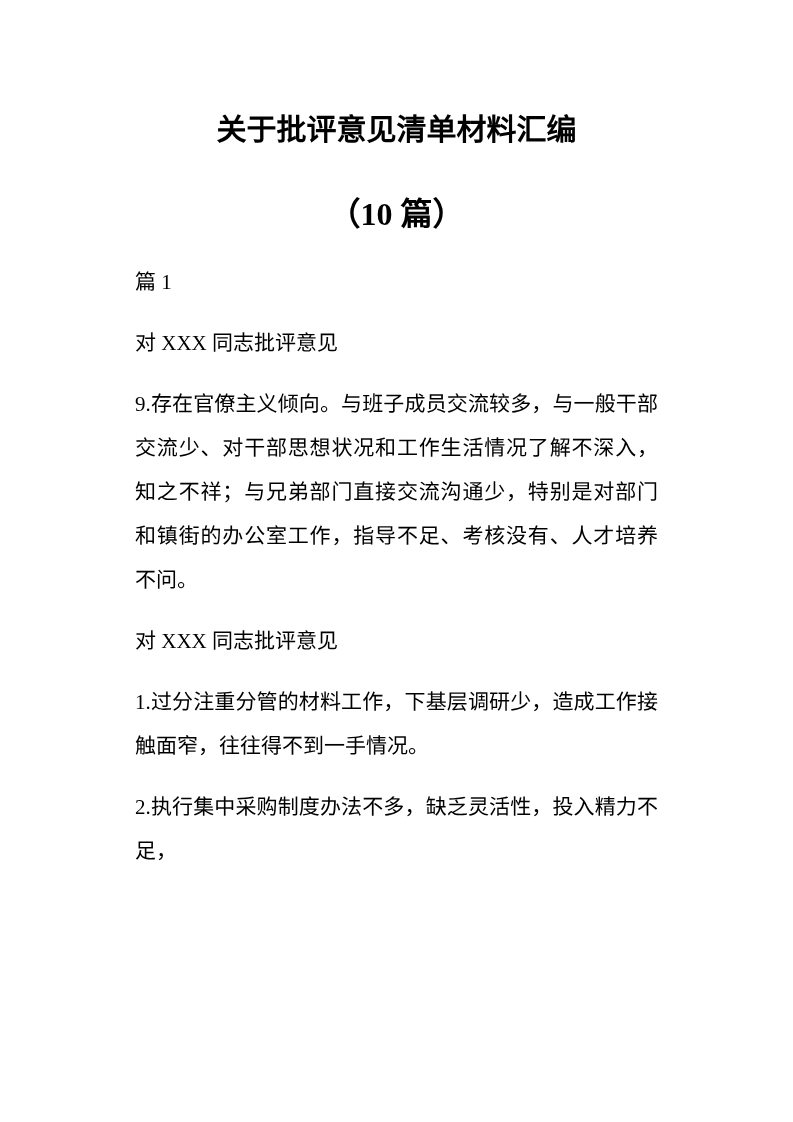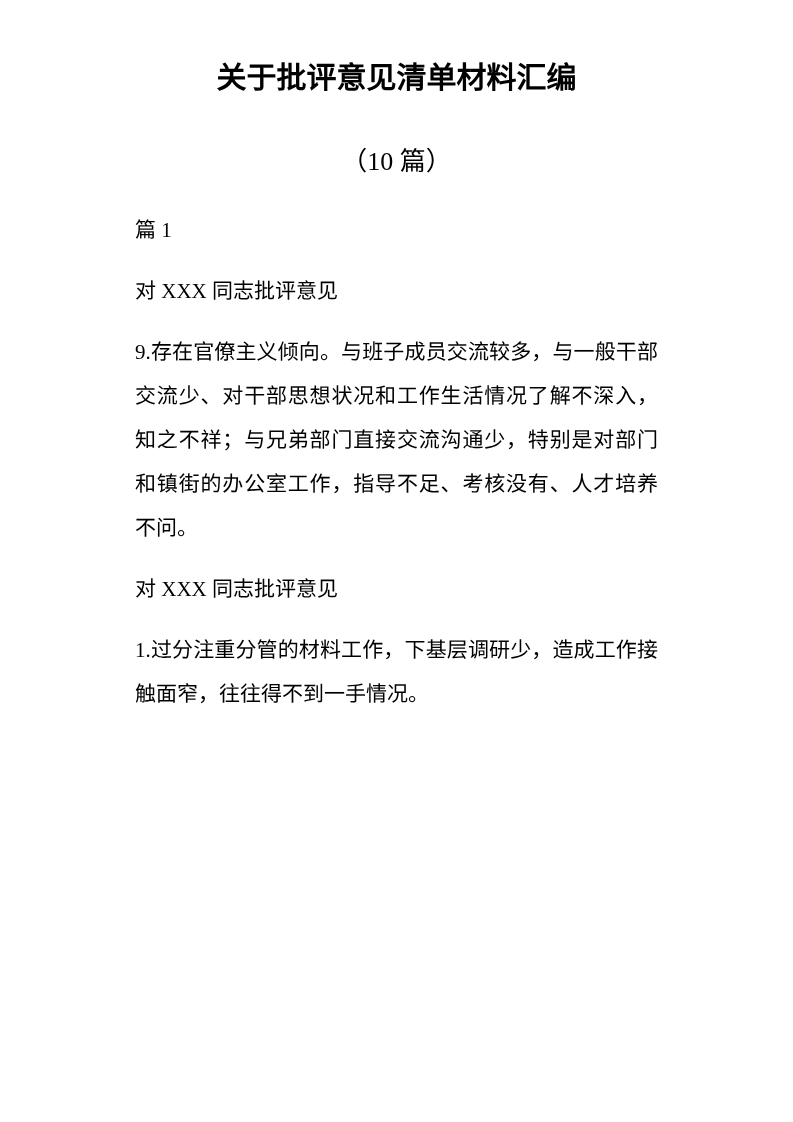--- a/index.html
+++ b/index.html
@@ -7,37 +7,37 @@
     padding: 0;
     background: #ffffff;
   }
   .page {
     position: relative;
     width: 793px;
     height: 1122px;
     margin: 0 auto;
     background: #ffffff;
     box-sizing: border-box;
-    padding: 54px 118px 0 118px;
+    padding: 106px 118px 0 118px;
     font-family: "Liberation Serif", "DejaVu Serif", serif;
     color: #000000;
     overflow: hidden;
   }
   .doc-title {
     margin: 0;
     font-size: 30px;
     font-weight: bold;
     line-height: 48px;
     text-align: center;
     letter-spacing: 0;
   }
   .doc-subtitle {
     margin: 38px 0 0 0;
-    font-size: 26px;
-    font-weight: normal;
+    font-size: 32px;
+    font-weight: bold;
     line-height: 44px;
     text-align: center;
   }
   .doc-body {
     margin-top: 24px;
   }
   .para {
     margin: 17px;
     font-size: 21px;
     line-height: 44px;
@@ -53,14 +53,15 @@
   <h1 class="doc-title">关于批评意见清单材料汇编</h1>
 
   <div class="doc-subtitle">（10 篇）</div>
 
   <div class="doc-body">
     <p class="para">篇 1</p>
     <p class="para">对 XXX 同志批评意见</p>
     <p class="para">9.存在官僚主义倾向。与班子成员交流较多，与一般干部交流少、对干部思想状况和工作生活情况了解不深入，知之不祥；与兄弟部门直接交流沟通少，特别是对部门和镇街的办公室工作，指导不足、考核没有、人才培养不问。</p>
     <p class="para">对 XXX 同志批评意见</p>
     <p class="para">1.过分注重分管的材料工作，下基层调研少，造成工作接触面窄，往往得不到一手情况。</p>
+    <p class="para">2.执行集中采购制度办法不多，缺乏灵活性，投入精力不足，</p>
   </div>
 </div>
 
 </body></html>

